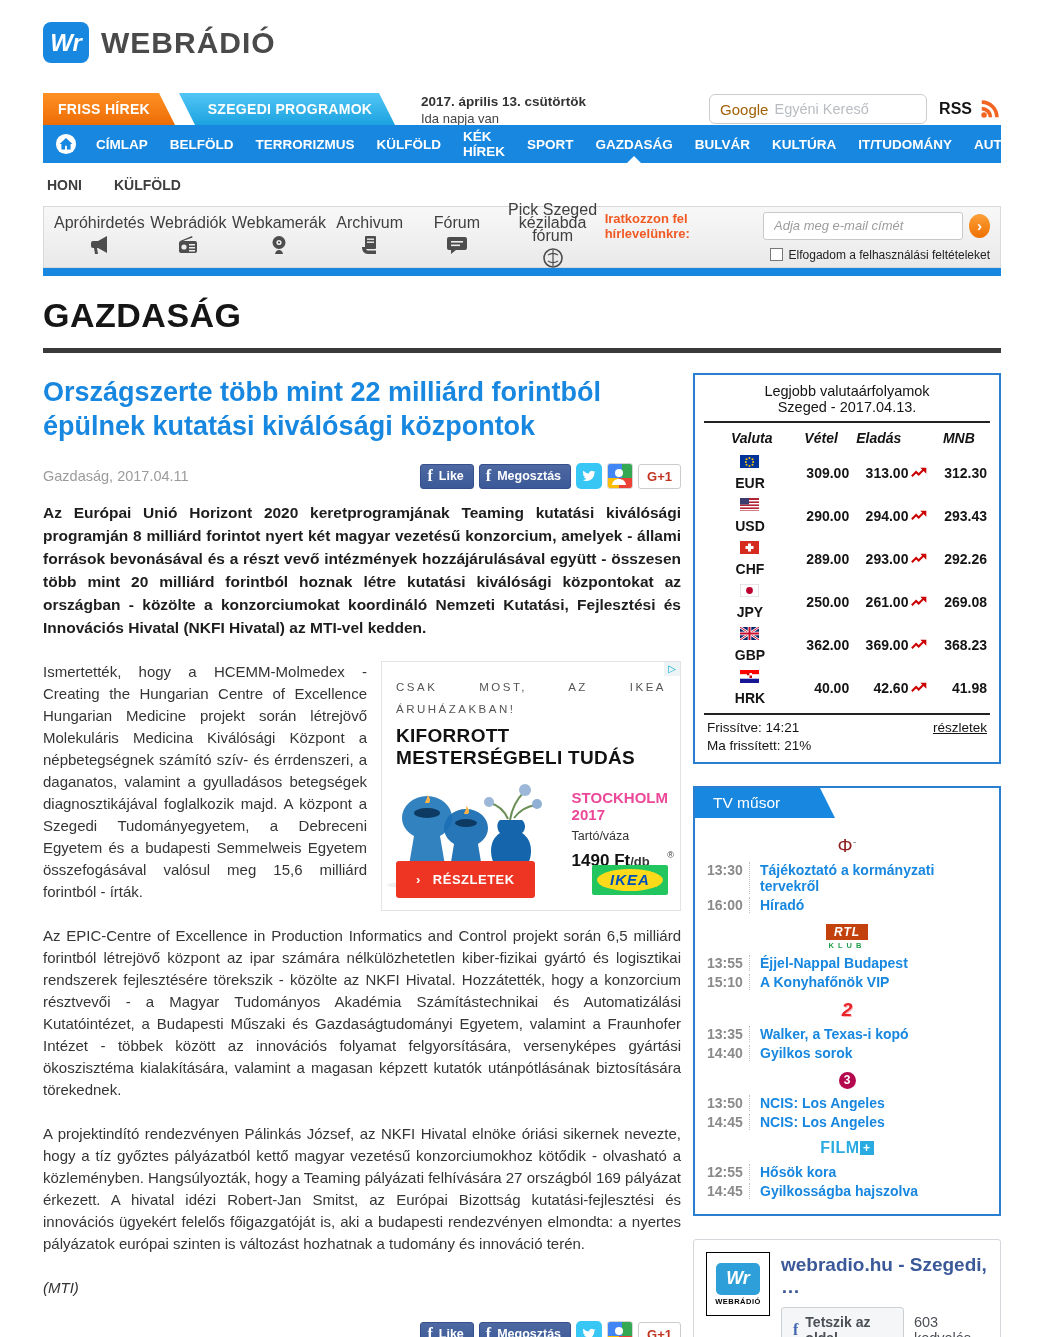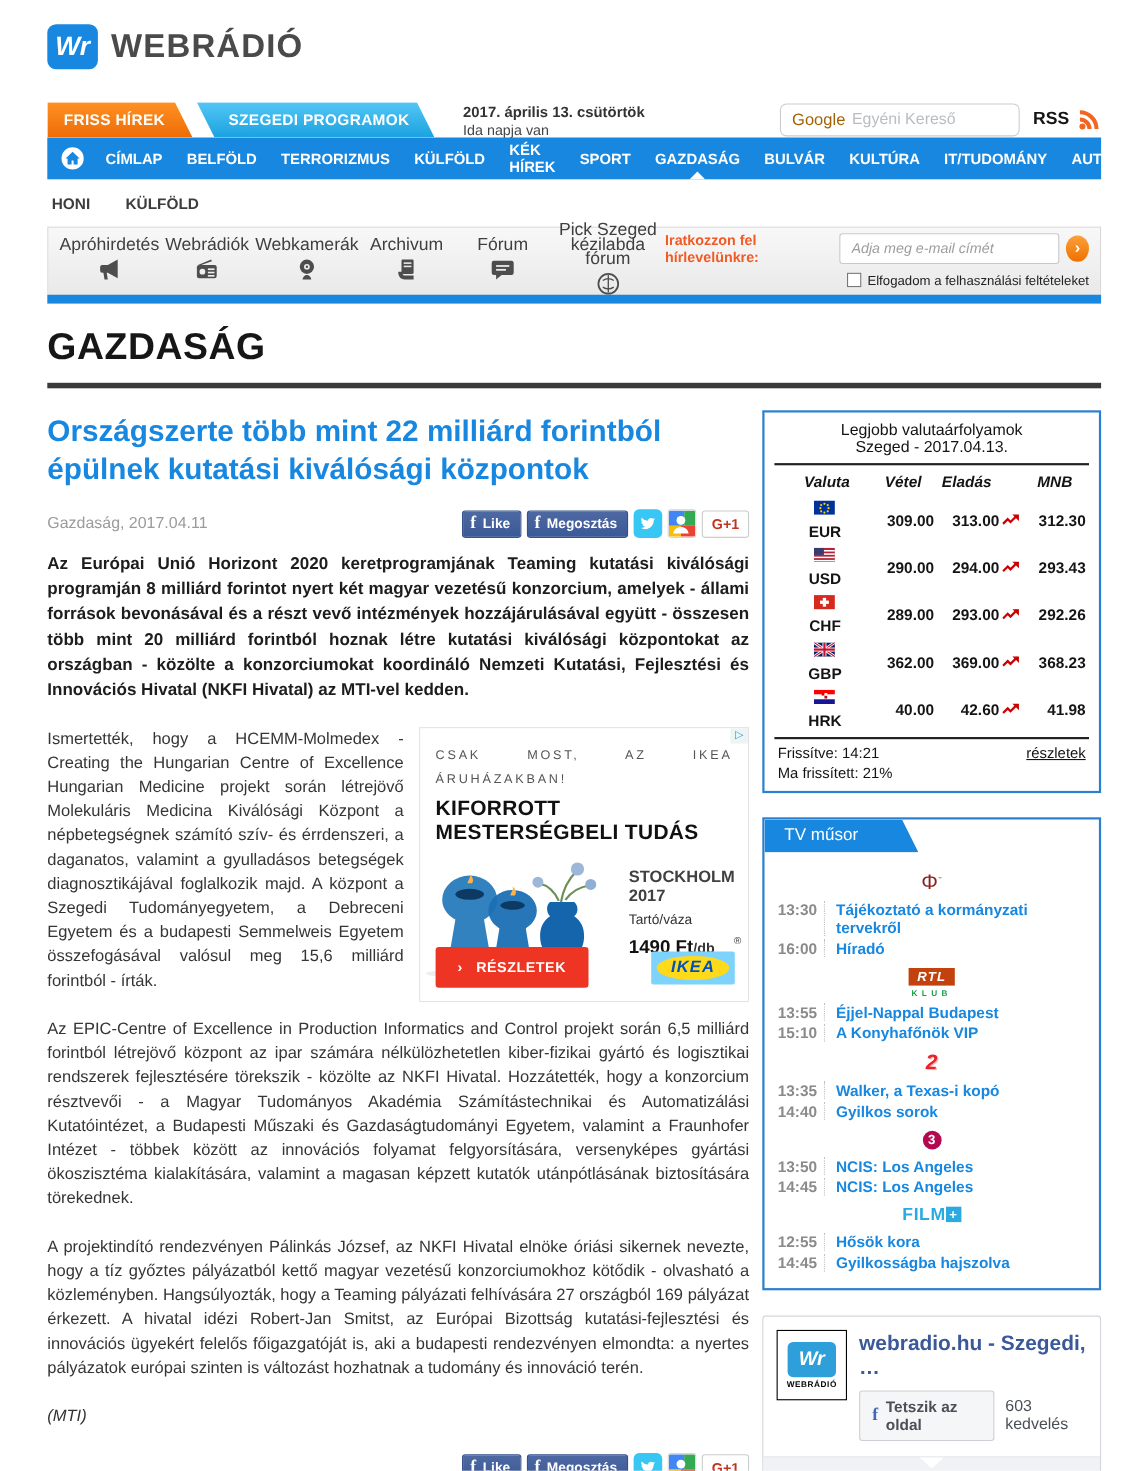--- a/index.html
+++ b/index.html
@@ -131,30 +131,30 @@
   
   .ikea-ad {
     float: right; width: 300px; height: 250px; margin: 0 0 6px 14px;
     border: 1px solid #e3e3e3; background: #fff; position: relative; overflow: hidden;
   }
   .adchoices { position: absolute; top: 0; right: 0; width: 16px; height: 14px; background: #eef3f6; color: #00aecd; font-size: 10px; line-height: 14px; text-align: center; cursor: pointer; }
   .ikea-eyebrow { letter-spacing: 2.5px; font-size: 11.5px; color: #555; margin: 14px 14px 5px; }
   .ikea-headline { font-size: 19px; font-weight: 800; color: #111; line-height: 22px; margin: 0 14px; letter-spacing: .3px; }
   .ikea-mid { position: relative; height: 120px; margin-top: 4px; }
   .ikea-price-block { position: absolute; right: 12px; top: 16px; text-align: left; }
-  .ikea-prod { font-weight: 800; font-size: 15px; color: #404040; line-height: 17px; }
+  .ikea-prod { font-weight: 800; font-size: 15px; color: #ec4899; line-height: 17px; }
   .ikea-prod-sub { font-size: 12.5px; color: #333; margin: 2px 0 3px; }
   .ikea-price { font-size: 17px; font-weight: 700; color: #111; }
   .ikea-price-unit { font-size: 13px; font-weight: 700; }
   .ikea-bottom { position: absolute; bottom: 12px; left: 14px; right: 12px; display: flex; align-items: center; justify-content: space-between; }
   .ikea-cta {
     background: #ee3524; color: #fff; font-weight: 700; font-size: 13px; letter-spacing: .5px;
     border: none; border-radius: 3px; padding: 11px 20px; display: flex; align-items: center; gap: 12px; cursor: pointer;
   }
-  .ikea-logo { width: 76px; height: 30px; background: #7dd3fc; position: relative; border-radius: 2px; }
+  .ikea-logo { width: 76px; height: 30px; background: #22c55e; position: relative; border-radius: 2px; }
   .ikea-logo .oval { position: absolute; inset: 4px 5px; background: #ffda1a; border-radius: 50%; }
   .ikea-logo .word { position: absolute; inset: 0; display: flex; align-items: center; justify-content: center; color: #0051ba; font-weight: 800; font-style: italic; font-size: 15px; letter-spacing: 1px; }
   .ikea-reg { position: absolute; right: 6px; bottom: 44px; font-size: 9px; color: #333; }
 
   
   .fx-box { border: 2px solid #2a7fd0; padding: 8px 12px 9px; color: #141414; }
   .fx-title, .fx-sub { text-align: center; font-size: 14.5px; }
   .fx-sub { margin-bottom: 6px; }
   .fx-line { border-top: 2px solid #222; margin: 4px -3px; }
   .fx-table { width: 100%; border-collapse: collapse; font-size: 14px; }
@@ -546,20 +546,38 @@
               <td style="text-align:center"><svg width="17" height="12" viewBox="0 0 20 14">
                     <path d="M1 12l5-5 3 3 7-7" stroke="#c00" stroke-width="2.4" fill="none"></path>
                     <path d="M11 2h7v7z" fill="#c00"></path>
                   </svg></td>
               <td class="num">292.26</td>
             </tr>
             <tr>
               <td>
                   <span class="fx-flagcell">
                     <svg width="19" height="13" viewBox="0 0 19 13">
+                      <rect width="19" height="13" fill="#fff" stroke="#ccc" stroke-width="1"></rect>
+                      <circle cx="9.5" cy="6.5" r="3.4" fill="#bc002d"></circle>
+                    </svg>
+                    <span>JPY</span>
+                  </span>
+                </td>
+              <td class="num">250.00</td>
+              <td class="num">261.00</td>
+              <td style="text-align:center"><svg width="17" height="12" viewBox="0 0 20 14">
+                    <path d="M1 12l5-5 3 3 7-7" stroke="#c00" stroke-width="2.4" fill="none"></path>
+                    <path d="M11 2h7v7z" fill="#c00"></path>
+                  </svg></td>
+              <td class="num">269.08</td>
+            </tr>
+            <tr>
+              <td>
+                  <span class="fx-flagcell">
+                    <svg width="19" height="13" viewBox="0 0 19 13">
                       <rect width="19" height="13" fill="#012169"></rect>
                       <path d="M0 0l19 13M19 0L0 13" stroke="#fff" stroke-width="2.6"></path>
                       <path d="M0 0l19 13M19 0L0 13" stroke="#c8102e" stroke-width="1"></path>
                       <rect x="7.7" width="3.6" height="13" fill="#fff"></rect>
                       <rect y="4.7" width="19" height="3.6" fill="#fff"></rect>
                       <rect x="8.5" width="2" height="13" fill="#c8102e"></rect>
                       <rect y="5.5" width="19" height="2" fill="#c8102e"></rect>
                     </svg>
                     <span>GBP</span>
                   </span>

